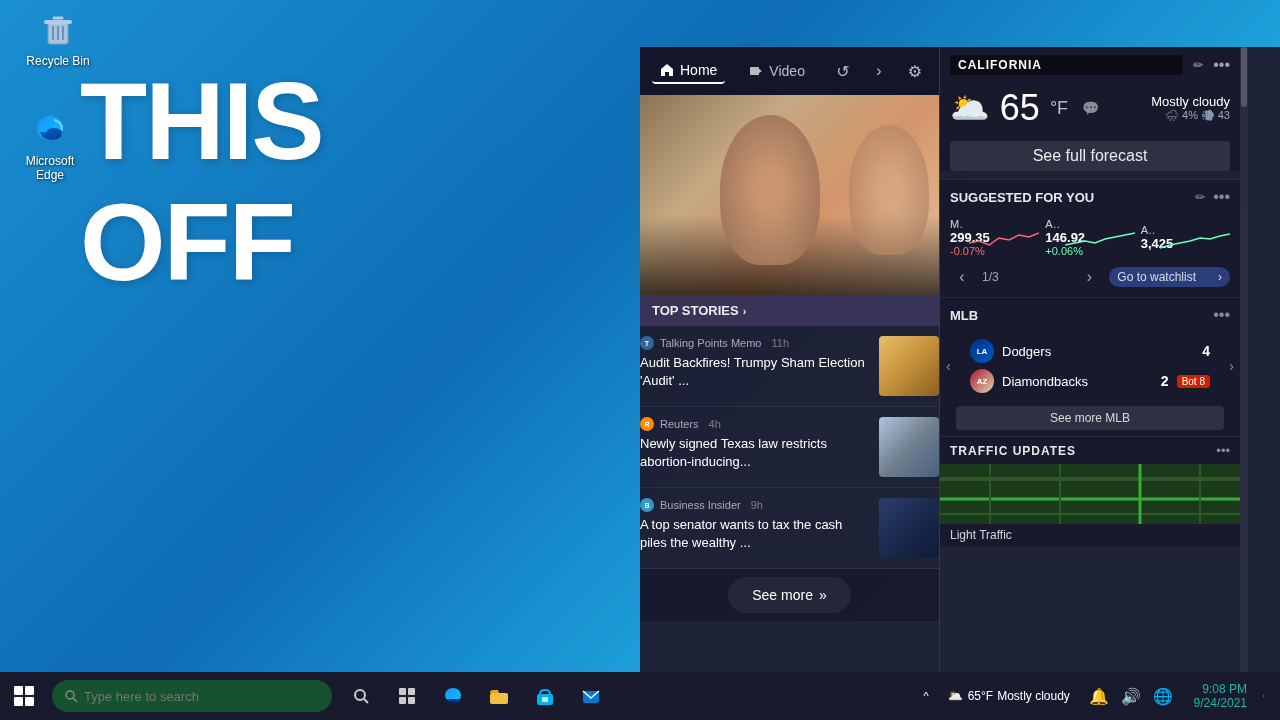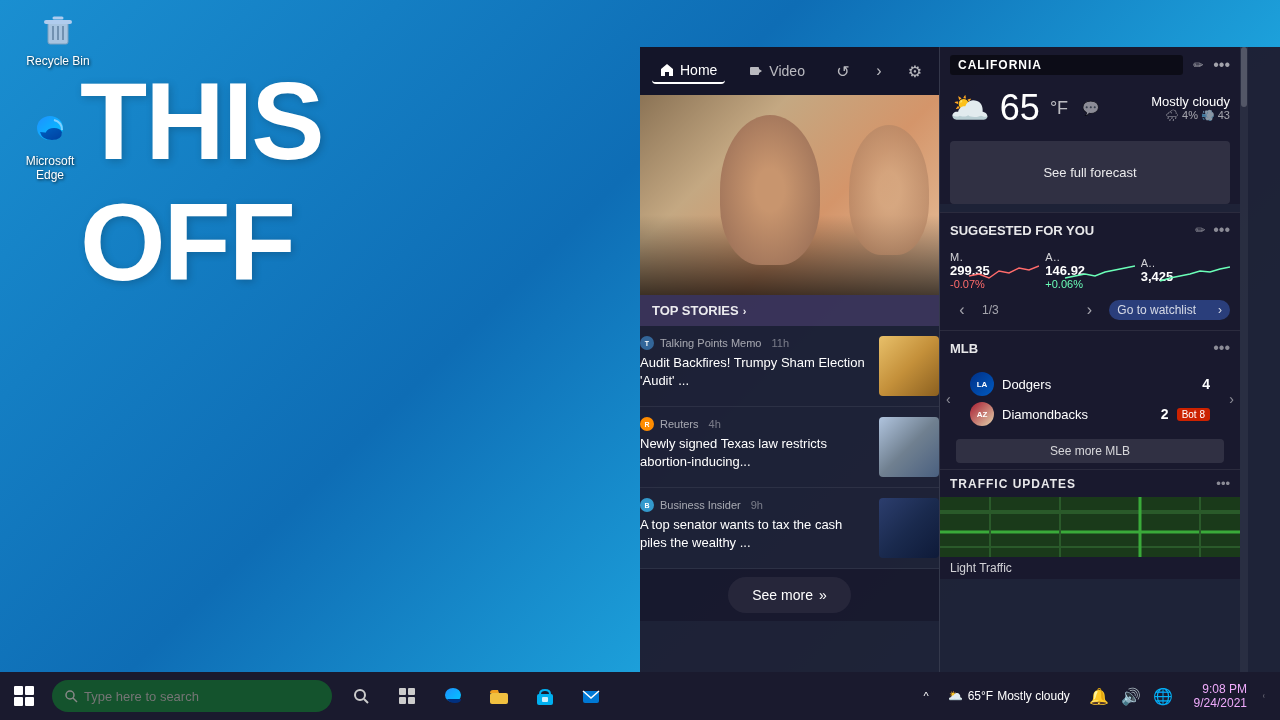--- a/index.html
+++ b/index.html
@@ -117,21 +117,21 @@
       display: flex;
       align-items: center;
       gap: 4px;
       color: white;
       font-size: 12px;
       cursor: pointer;
       padding: 4px 8px;
       border-radius: 4px;
     }
     .taskbar-clock {
-      color: #f0abfc;
+      color: #14b8a6;
       font-size: 12px;
       text-align: right;
       cursor: pointer;
       padding: 4px 8px;
     }
     .taskbar-tray {
       display: flex;
       align-items: center;
       gap: 2px;
       color: white;
@@ -399,24 +399,24 @@
     }
     .weather-detail {
       color: rgba(255,255,255,0.6);
       font-size: 11px;
     }
     .weather-forecast-btn {
       display: block;
       text-align: center;
       background: rgba(255,255,255,0.1);
       color: rgba(255,255,255,0.9);
-      padding: 24px;
+      padding: 6px;
       margin: 4px 10px 8px;
       border-radius: 4px;
-      font-size: 13px;
+      font-size: 16px;
       cursor: pointer;
       border: none;
       width: calc(100% - 20px);
     }
 
     
     .stocks-widget {
       background: rgba(25,25,45,0.95);
       border-top: 1px solid rgba(255,255,255,0.08);
     }

